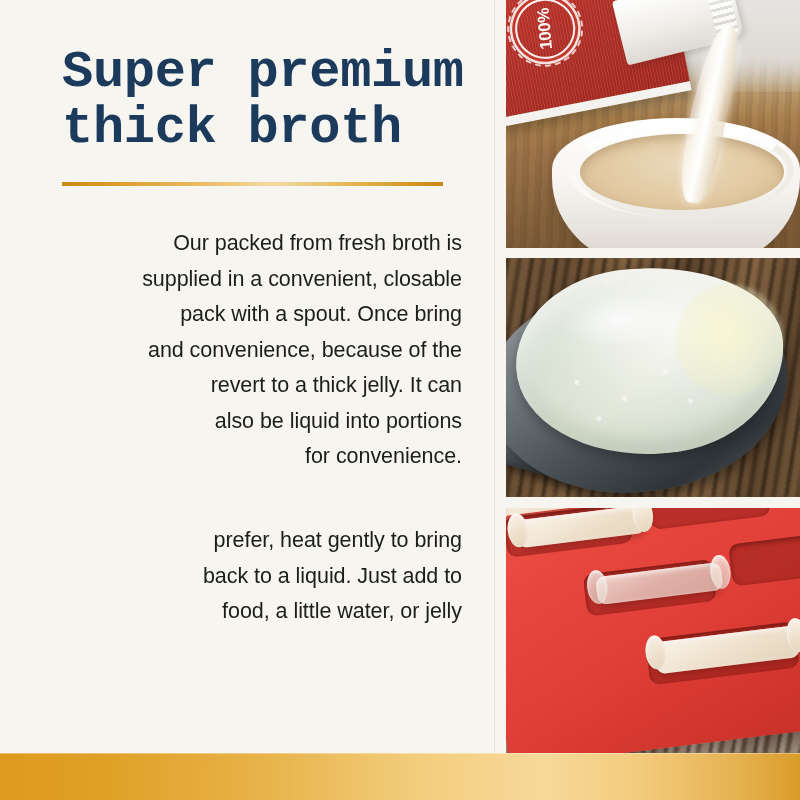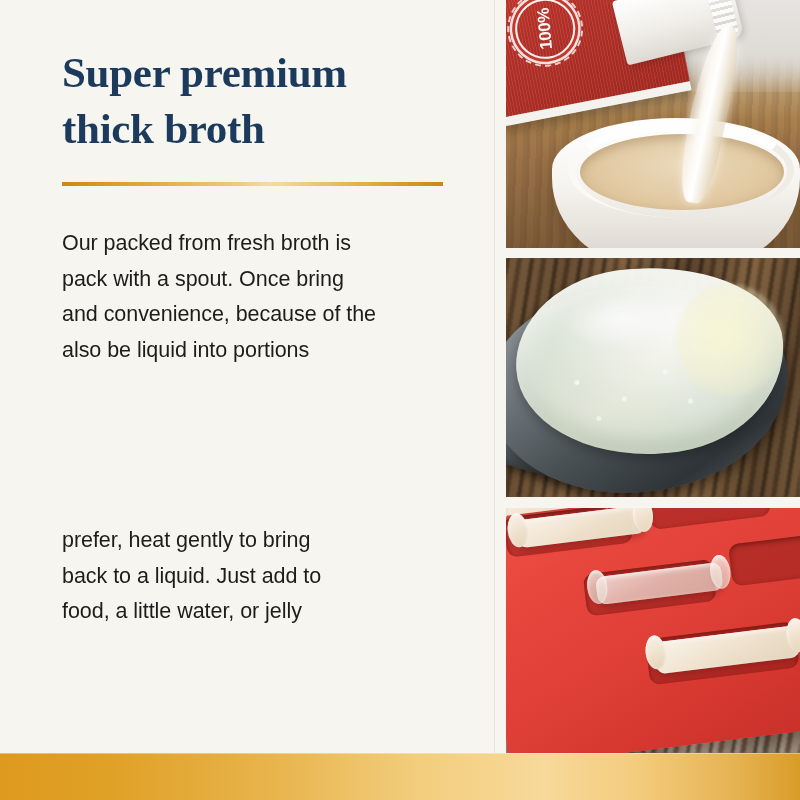--- a/index.html
+++ b/index.html
@@ -24,44 +24,44 @@
     background:#f7f5f0;
   }
   #panel-divider {
     position:absolute; left:494px; top:0;
     width:1px; height:753px;
     background:#e7e3da;
   }
   #heading {
     position:absolute; left:62px; top:45px;
     width:400px;
-    font-family:Liberation Serif, serif;
+    font-family:Liberation Mono, monospace;
     font-weight:700;
-    font-size:43px;
+    font-size:52px;
     line-height:56px;
     letter-spacing:-0.3px;
     color:#1b3a5c;
   }
   #heading .hl { display:block; white-space:nowrap; }
   #gold-rule {
     position:absolute; left:62px; top:182px;
     width:381px; height:4px;
     background:linear-gradient(to right,#c98812 0%,#d79820 10%,#eec87c 45%,#f3dca4 55%,#dfae44 80%,#c98812 100%);
   }
   .body-par {
     position:absolute; left:62px;
     width:400px;
     font-size:21.5px;
     line-height:35.5px;
     color:#1d1d1b;
     letter-spacing:-0.05px;
   }
   #par-1 { top:226px; }
   #par-2 { top:523px; }
-  .body-par .ln { display:block; white-space:nowrap; }
+  .body-par .ln { display:block; white-space:nowrap;text-align:right; }
 
   
   #image-column {
     position:absolute; left:506px; top:0;
     width:294px; height:753px;
   }
   .photo {
     position:absolute; left:0; width:294px;
     overflow:hidden;
     background:#cbbfae;
@@ -295,23 +295,26 @@
 
     <h1 id="heading">
       <span class="hl">Super premium</span>
       <span class="hl">thick broth</span>
     </h1>
 
     <div id="gold-rule"></div>
 
     <p class="body-par" id="par-1">
       <span class="ln">Our packed from fresh broth is</span>
+      <span class="ln">supplied in a convenient, closable</span>
       <span class="ln">pack with a spout. Once bring</span>
       <span class="ln">and convenience, because of the</span>
+      <span class="ln">revert to a thick jelly. It can</span>
       <span class="ln">also be liquid into portions</span>
+      <span class="ln">for convenience.</span>
     </p>
 
     <p class="body-par" id="par-2">
       <span class="ln">prefer, heat gently to bring</span>
       <span class="ln">back to a liquid. Just add to</span>
       <span class="ln">food, a little water, or jelly</span>
     </p>
   </div>
 
   <div id="panel-divider"></div>

